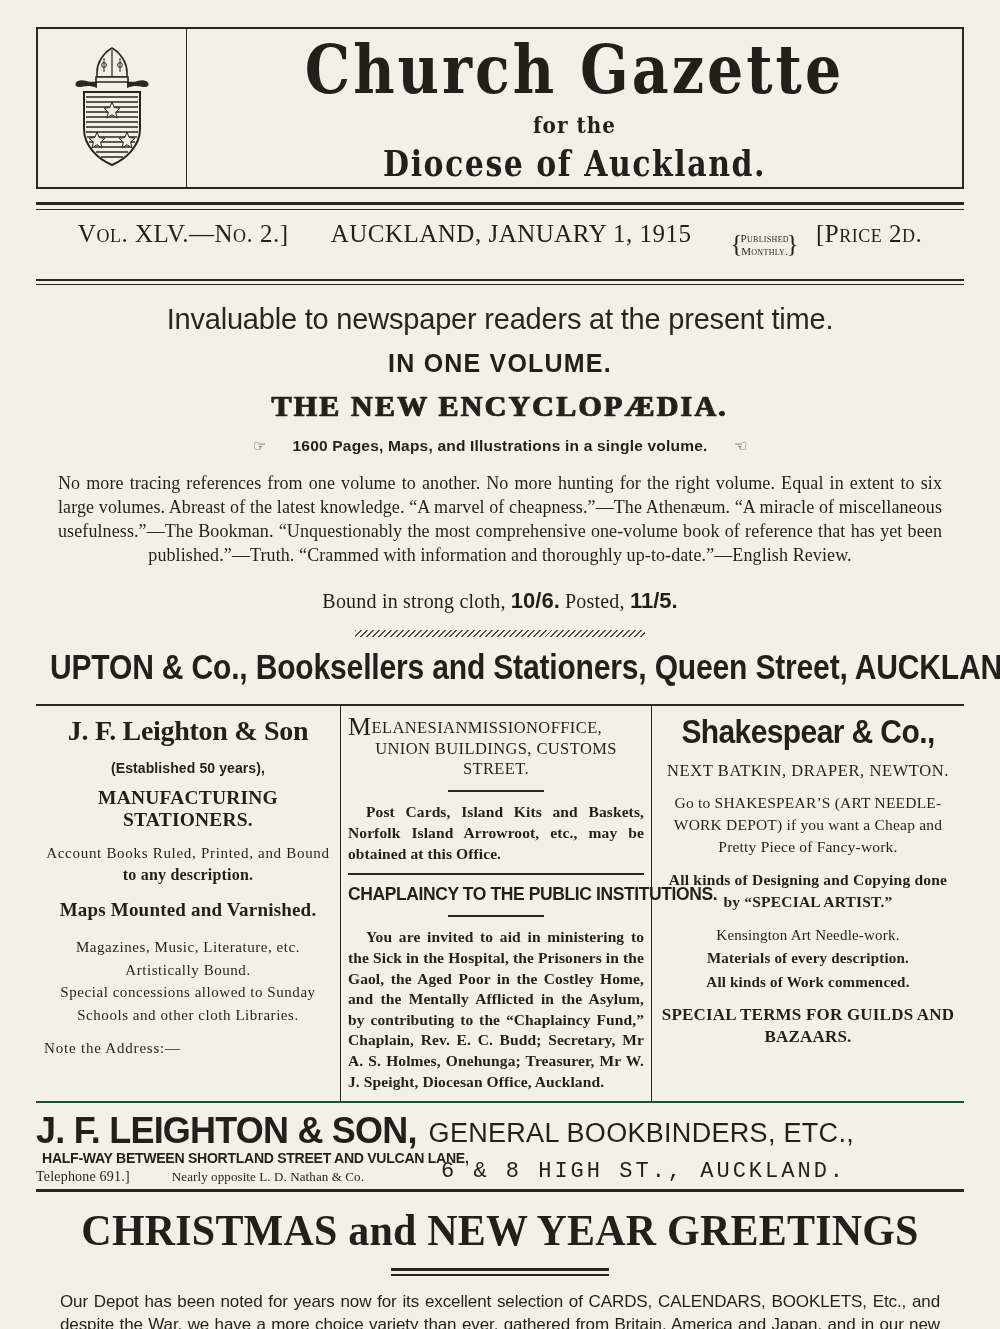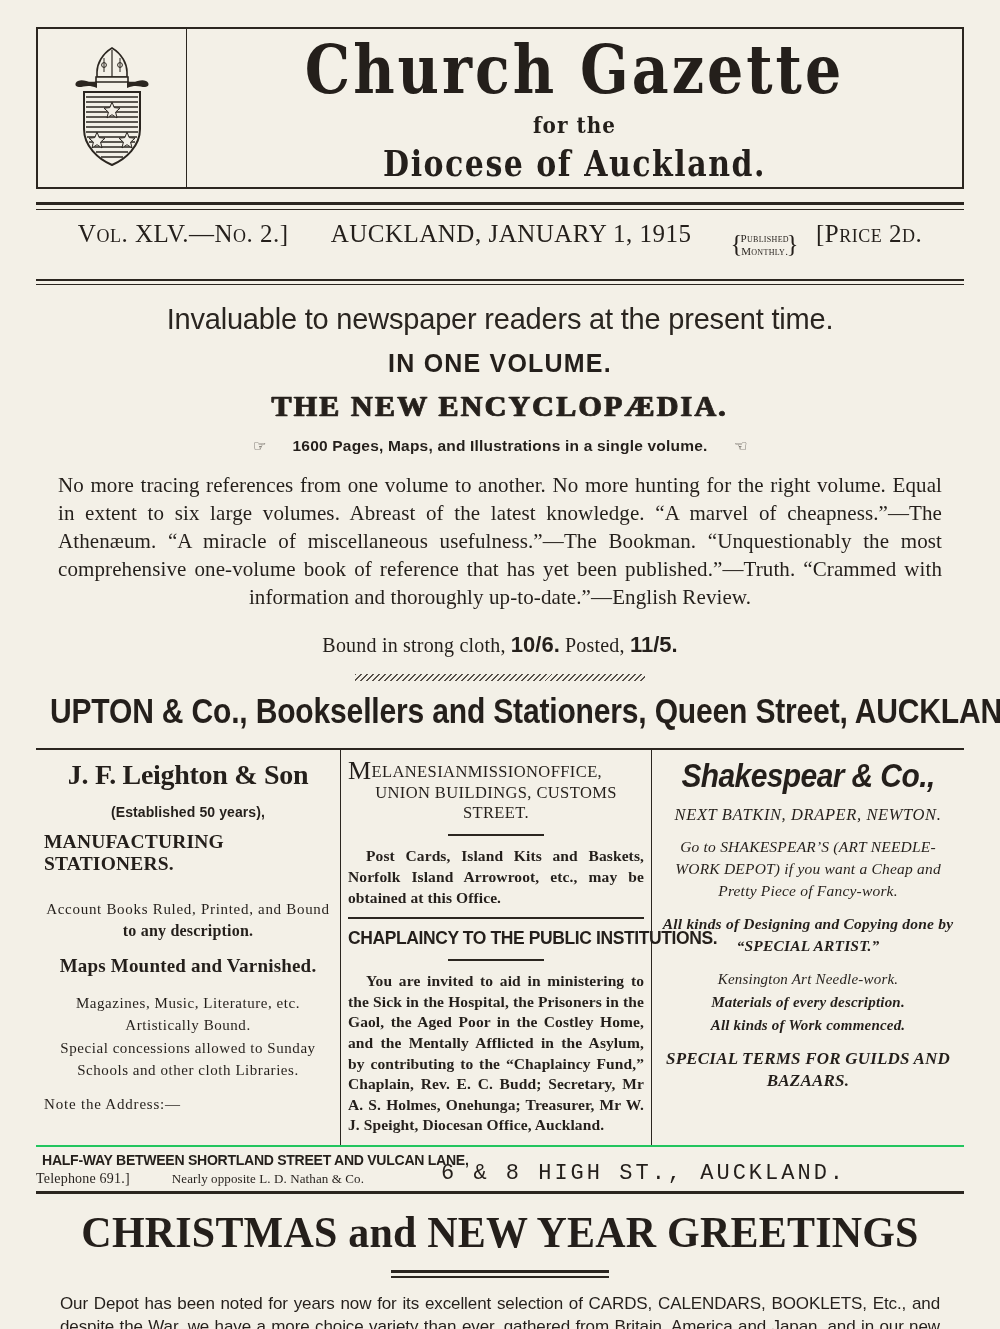--- a/index.html
+++ b/index.html
@@ -155,21 +155,21 @@
     font-family: "Liberation Sans", sans-serif;
     font-weight: bold;
     font-size: 15.5px;
     letter-spacing: 0.2px;
   }
   .manicule { font-size: 15px; line-height: 1; color: #2b2620; }
   .manicule.flip { transform: scaleX(-1); }
 
   .ency-body {
     margin: 17px 22px 12px 22px;
-    font-size: 21px;
+    font-size: 18px;
     line-height: 1.33;
     text-align: justify;
     text-align-last: center;
     letter-spacing: 0.1px;
   }
   .ency-bound {
     text-align: center;
     font-size: 20px;
     margin-top: 20px;
     letter-spacing: 0.2px;
@@ -198,52 +198,52 @@
     margin-top: 13px;
     transform: scaleY(1.12) scaleX(0.97);
     white-space: nowrap;
   }
 
   
   .cols {
     display: flex;
     margin-top: 18px;
     border-top: 2px solid #2b2620;
-    border-bottom: 2px solid #22c55e;
+    border-bottom: 2px solid #14532d;
   }
   .col { padding: 9px 8px 8px 8px; box-sizing: border-box; }
   .col-left  { width: 304px; }
   .col-mid   { width: 312px; border-left: 1px solid #2b2620; border-right: 1px solid #2b2620; padding: 9px 7px; }
-  .col-right { width: 312px; font-style: italic; }
+  .col-right { width: 312px; }
 
   .cl-title {
     font-family: "Liberation Serif", serif;
     font-weight: bold;
     font-size: 28px;
     text-align: center;
     letter-spacing: -0.3px;
     white-space: nowrap;
     margin-bottom: 9px;
   }
   .cl-est {
     text-align: center;
     font-family: "Liberation Sans", sans-serif;
     font-weight: bold;
     font-size: 14px;
     letter-spacing: 0.1px;
     margin-bottom: 11px;
     margin-top: 13px;
   }
   .cl-mfg {
-    text-align: left;
+    text-align: center;
     font-family: "Liberation Serif", serif;
     font-weight: bold;
     font-size: 19.5px;
     letter-spacing: 0.2px;
-    margin-bottom: 24px;
+    margin-bottom: 12px;
   }
   .cl-acct {
     text-align: center;
     font-size: 15px;
     letter-spacing: 0.7px;
     line-height: 1.42;
     margin-bottom: 12px;
   }
   .cl-acct b { font-weight: bold; letter-spacing: 0.2px; font-size: 16px; }
   .cl-maps {
@@ -548,20 +548,24 @@
           <span>Kensington Art Needle-work.</span><br>
           <span class="b">Materials of every description.</span><br>
           <span class="b">All kinds of Work commenced.</span>
         </div>
         <div class="cr-terms">SPECIAL TERMS FOR GUILDS AND BAZAARS.</div>
       </div>
 
     </div>
 
     <div class="banner">
+      <div class="banner-top">
+        <span class="bn-name">J. F. LEIGHTON &amp; SON,</span>
+        <span class="bn-gen">GENERAL BOOKBINDERS, ETC.,</span>
+      </div>
       <div class="banner-bot">
         <div class="bn-left">
           <span class="bn-half">HALF-WAY BETWEEN SHORTLAND STREET AND VULCAN LANE,</span>
           <div class="bn-row2">
             <span class="bn-tel">Telephone 691.]</span>
             <span class="bn-near">Nearly opposite L. D. Nathan &amp; Co.</span>
           </div>
         </div>
         <div class="bn-addr">6 &amp; 8 HIGH ST., AUCKLAND.</div>
       </div>

